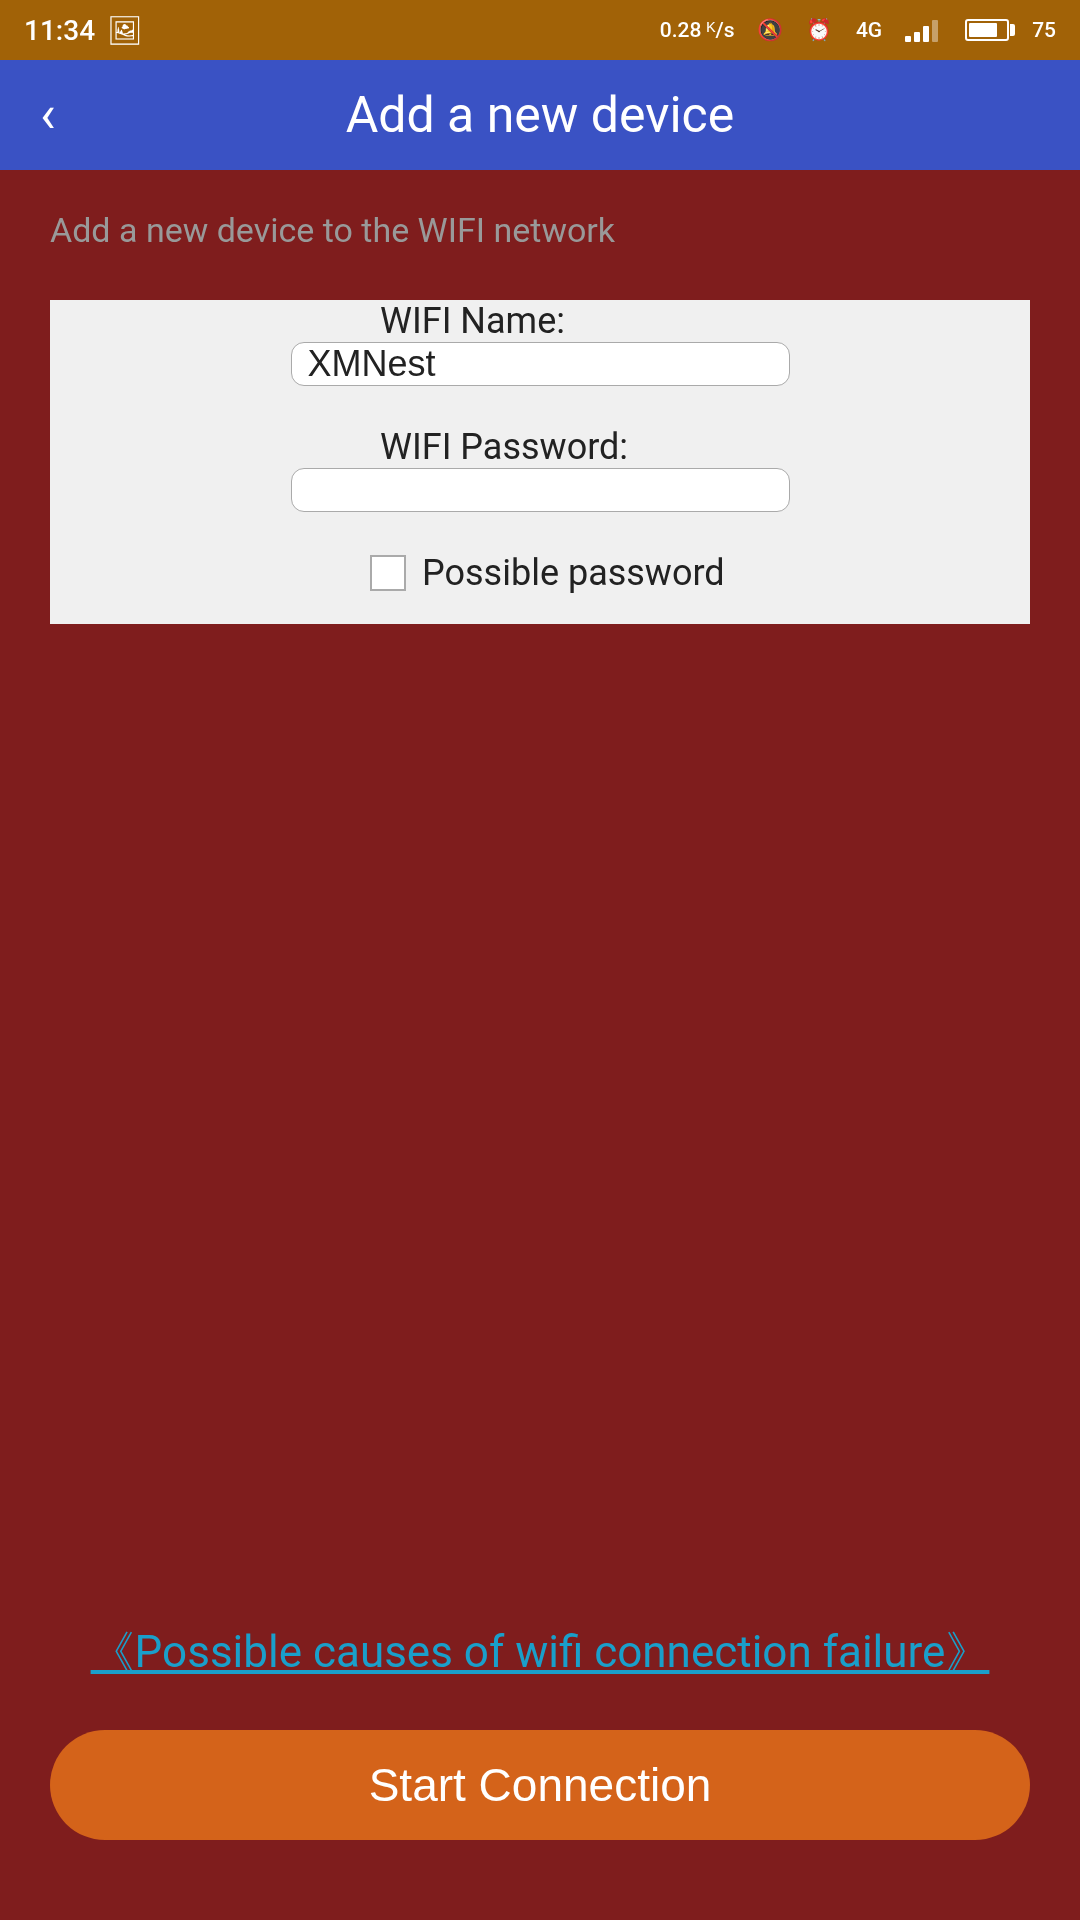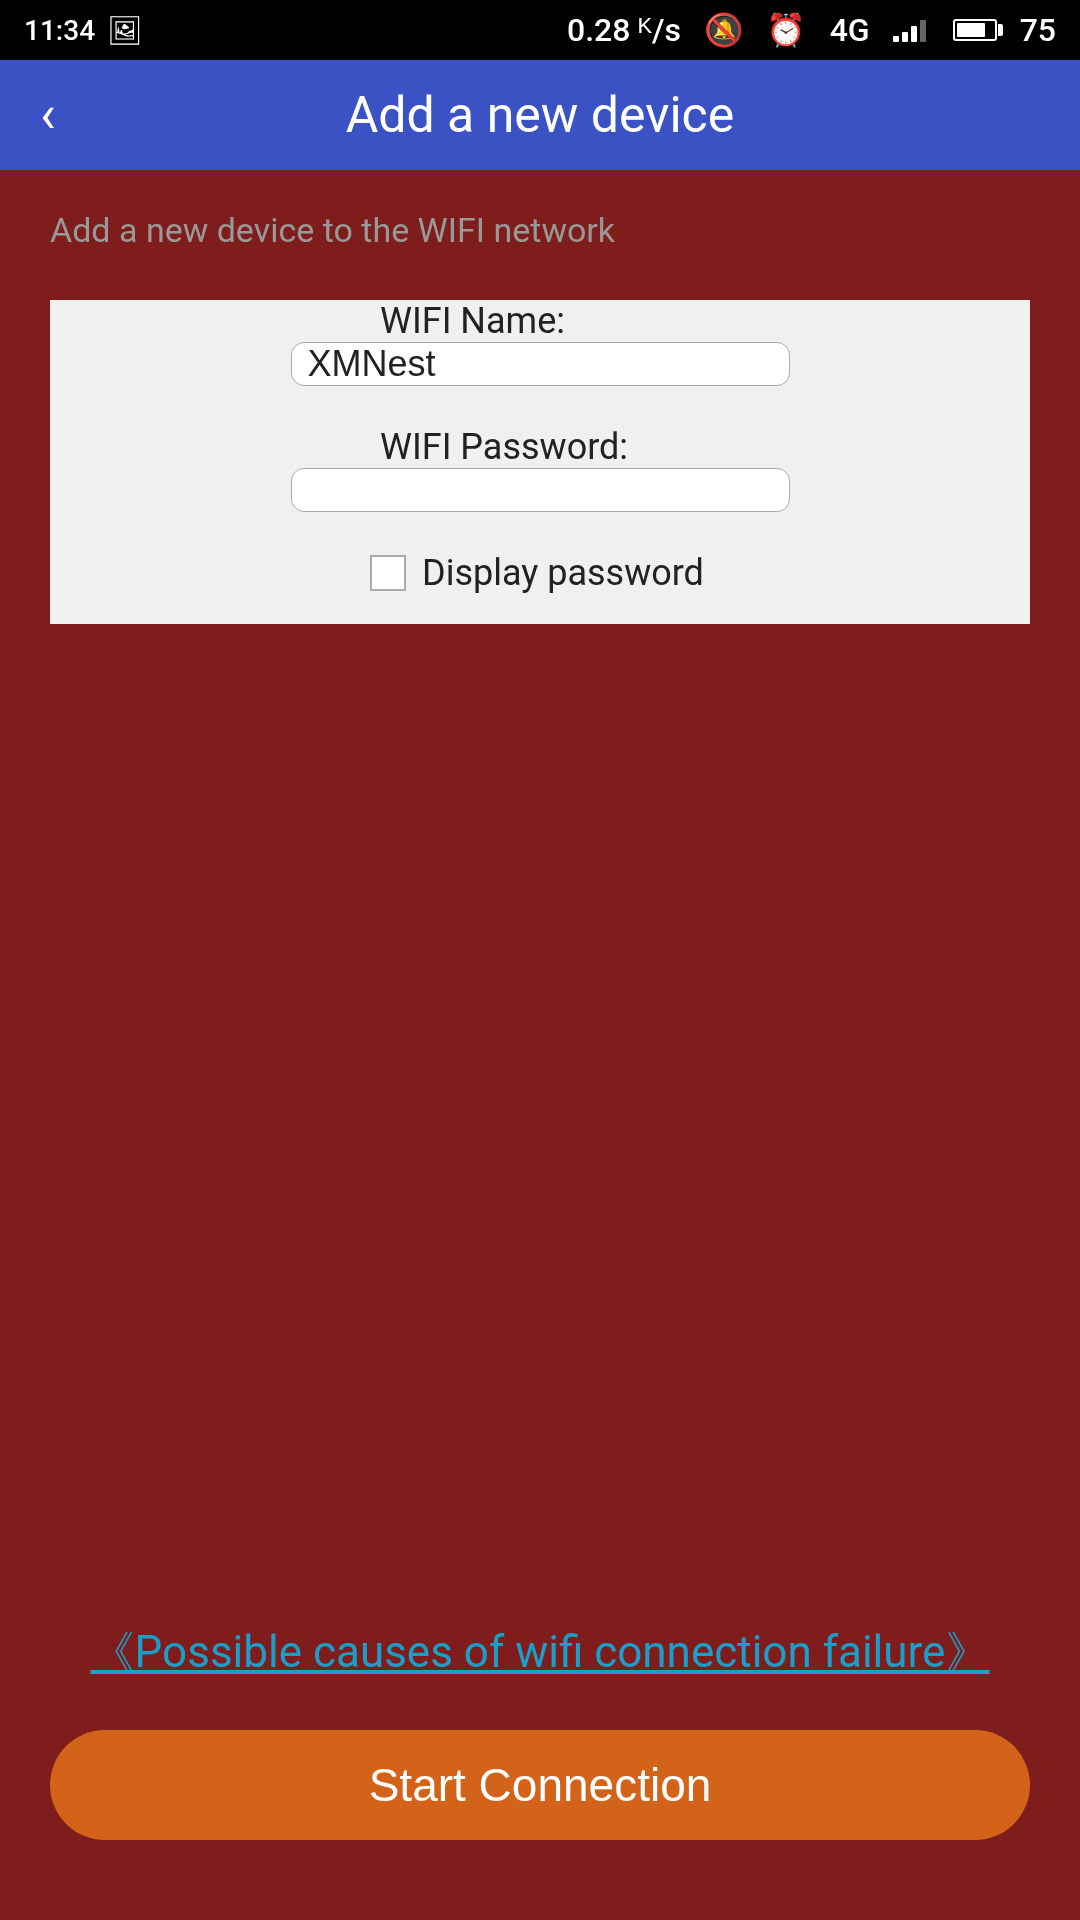--- a/index.html
+++ b/index.html
@@ -12,42 +12,42 @@
       font-family: 'Roboto', Arial, sans-serif;
       overflow: hidden;
       display: flex;
       flex-direction: column;
     }
 
     
     .status-bar {
       width: 100%;
       height: 60px;
-      background: #000000;
+      background: #a16207;
       display: flex;
       align-items: center;
       justify-content: space-between;
       padding: 5px 24px;
       color: white;
       font-size: 28px;
       font-weight: 500;
       text-align: right;
     }
 
     .status-left {
       display: flex;
       align-items: center;
       gap: 12px;
     }
 
     .status-right {
       display: flex;
       align-items: center;
       gap: 23px;
-      font-size: 32px;
+      font-size: 21px;
     }
 
     
     .header {
       width: 100%;
       height: 110px;
       background: #3a52c4;
       display: flex;
       align-items: center;
       justify-content: center;
@@ -266,21 +266,21 @@
     </div>
 
     <div class="form-row">
       <label class="form-label">WIFI Password:</label>
       <input class="form-input" type="password" value="" style="">
     </div>
 
     <div class="checkbox-row">
       <div class="checkbox-container">
         <div class="checkbox"></div>
-        <span class="checkbox-label">Display password</span>
+        <span class="checkbox-label">Possible password</span>
       </div>
     </div>
 
   </div>
 
   <div class="spacer"></div>
 
   <div class="wifi-link">《Possible causes of wifi connection failure》</div>
 
   <button class="start-button">Start Connection</button>

